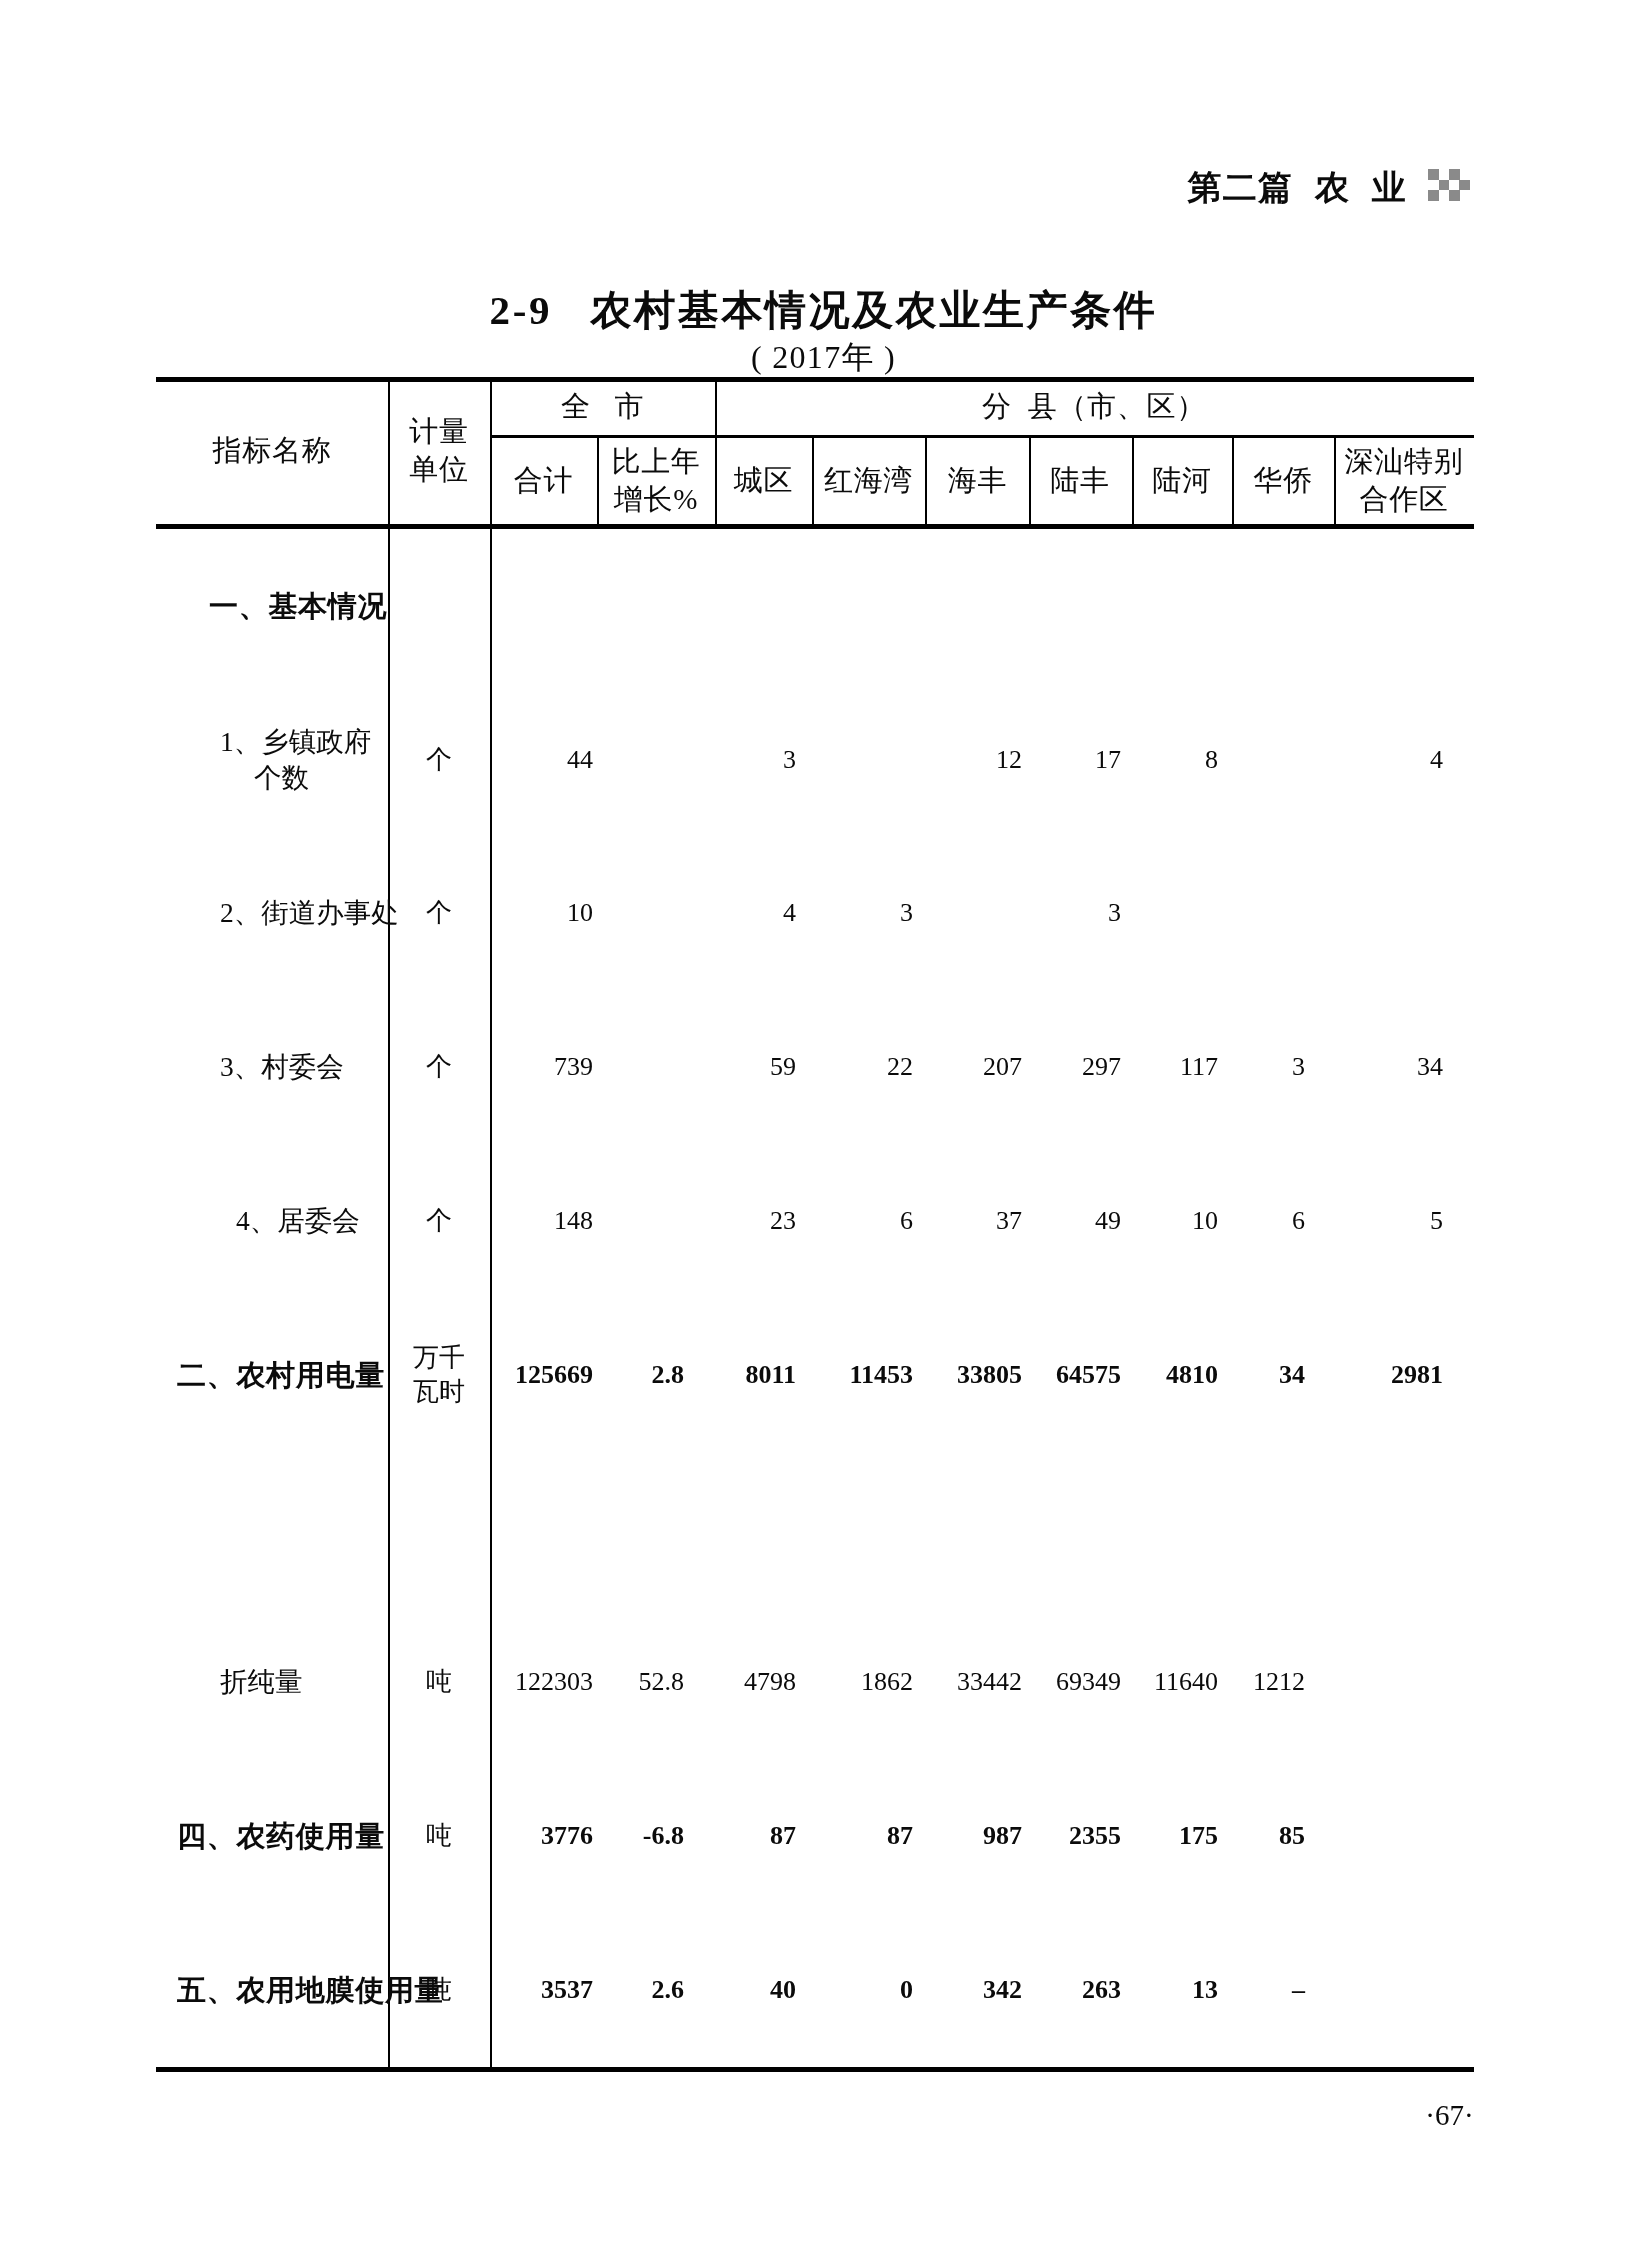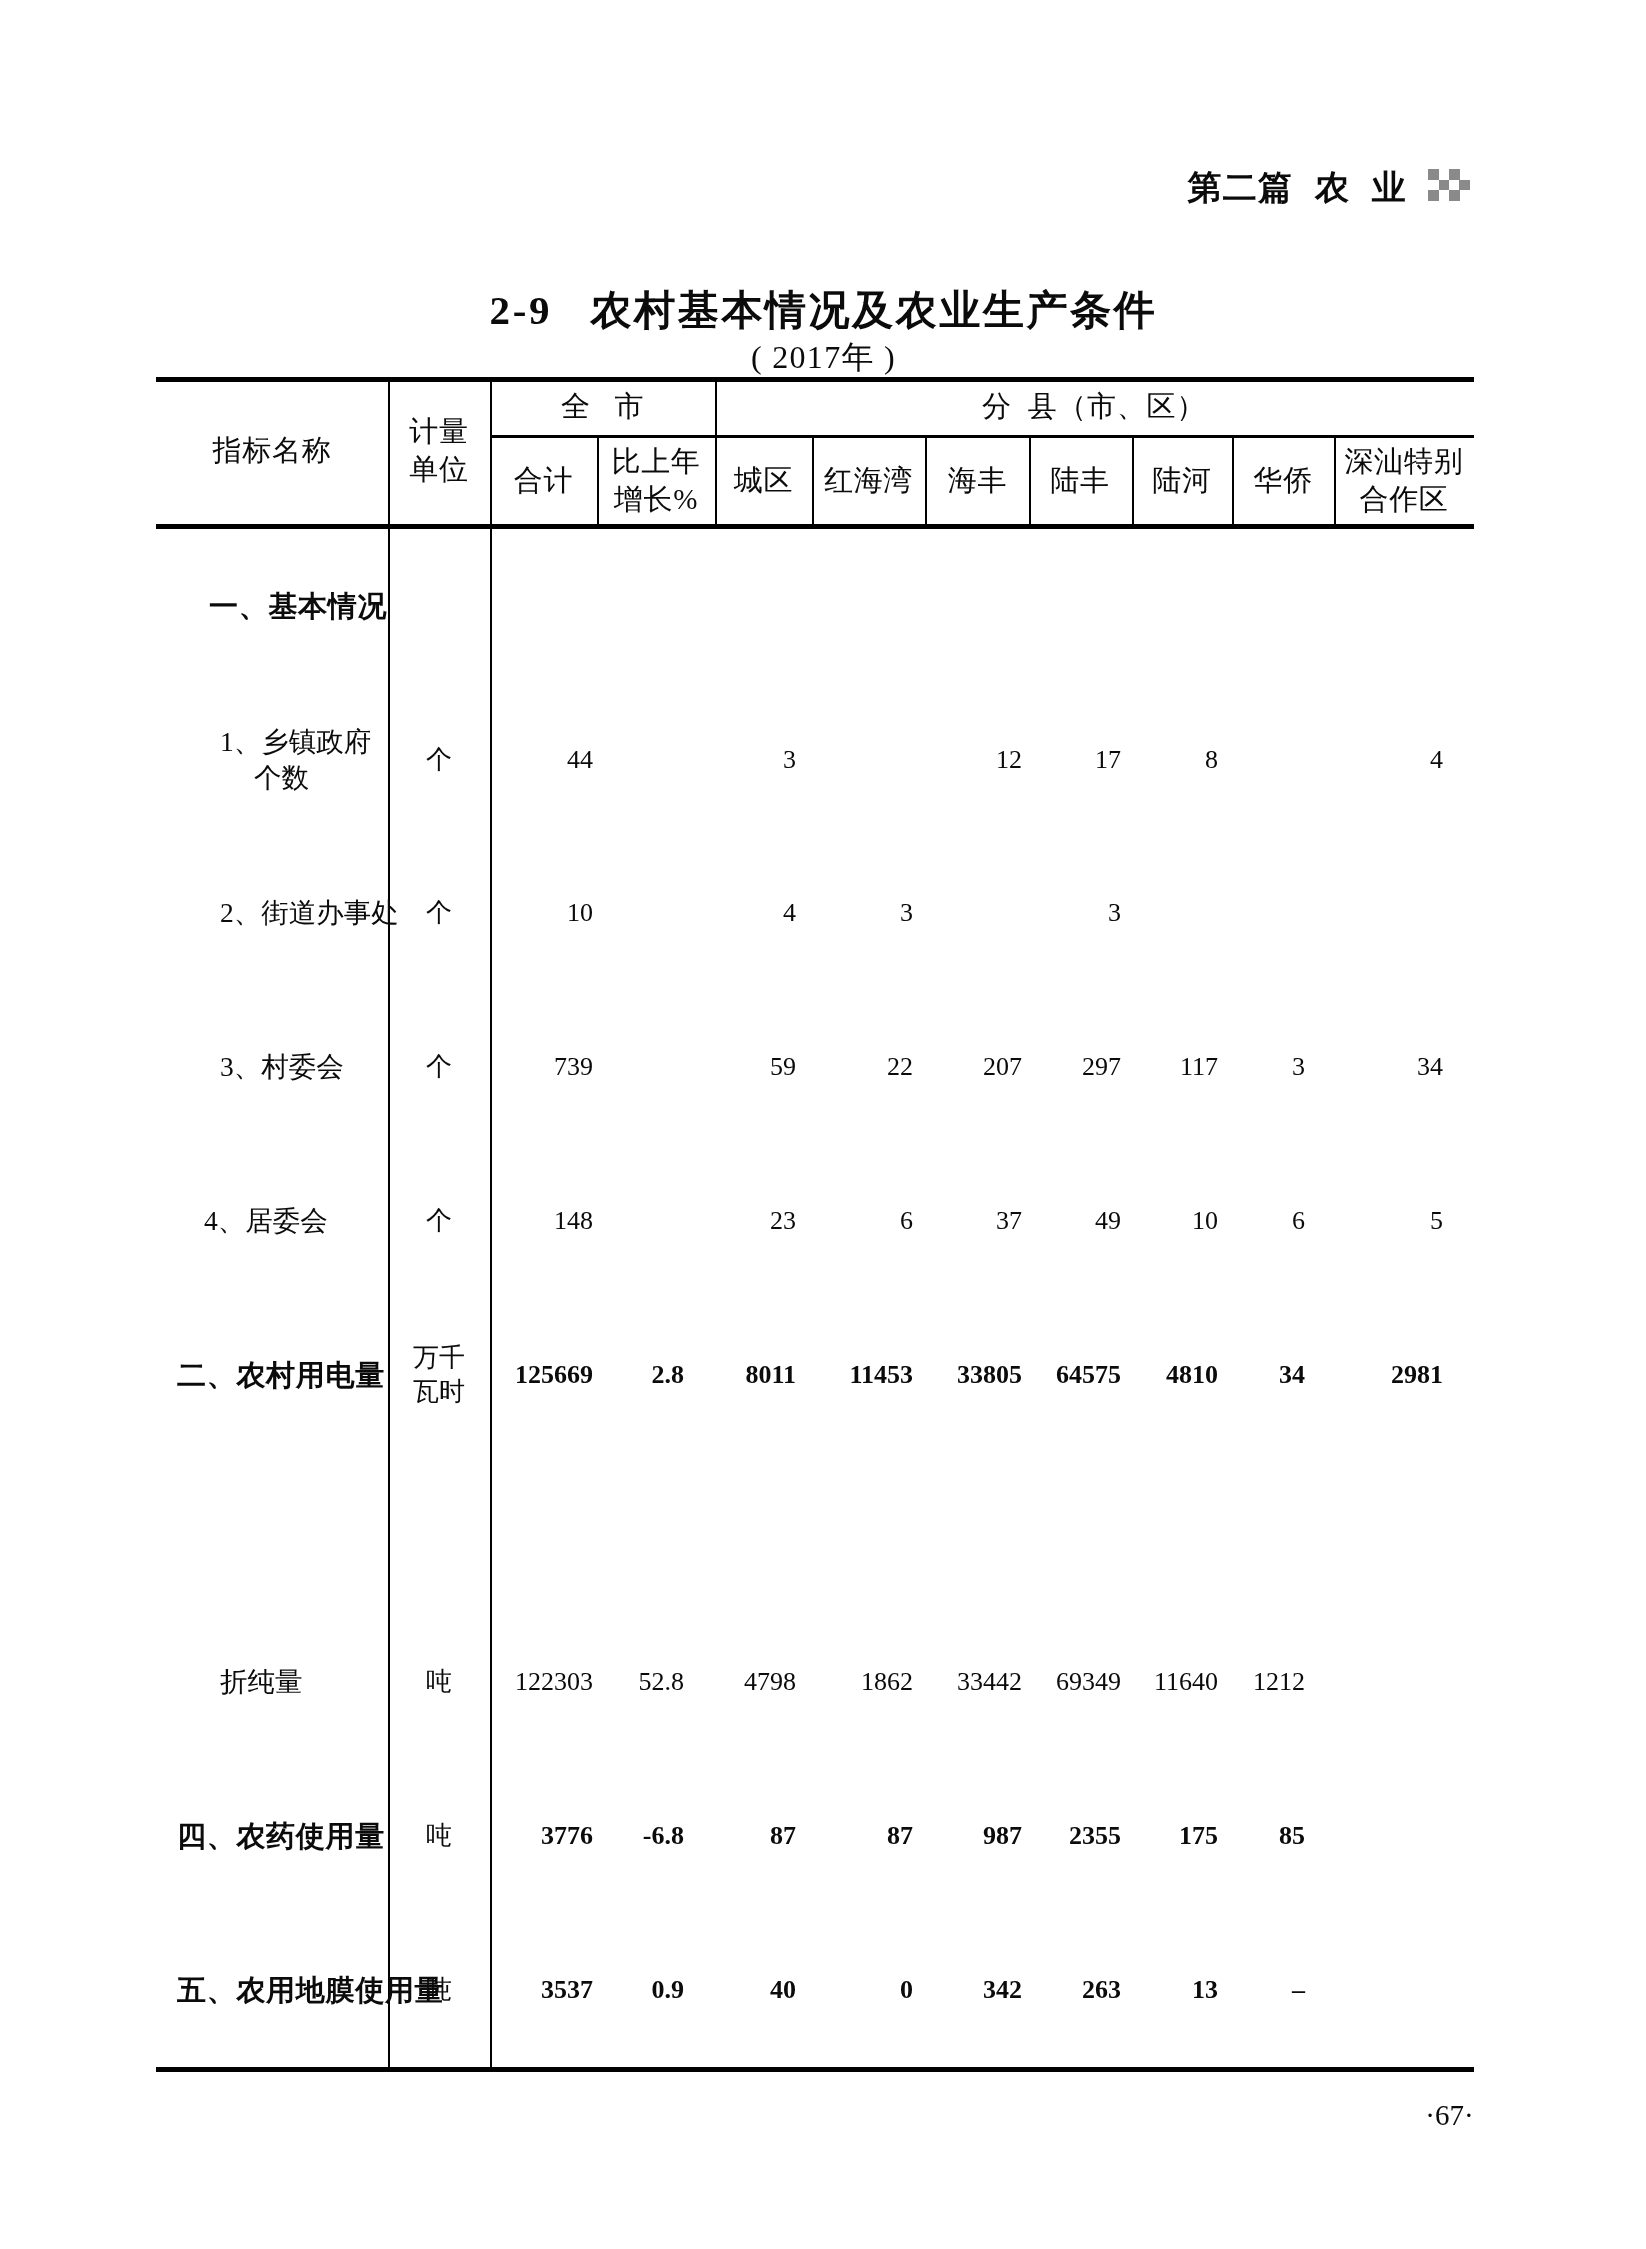--- a/index.html
+++ b/index.html
@@ -213,21 +213,21 @@
           <div class="cell num" style="left: 597px; width: 87px;"><div></div></div>
           <div class="cell num" style="left: 715px; width: 81px;"><div>59</div></div>
           <div class="cell num" style="left: 812px; width: 101px;"><div>22</div></div>
           <div class="cell num" style="left: 925px; width: 97px;"><div>207</div></div>
           <div class="cell num" style="left: 1029px; width: 92px;"><div>297</div></div>
           <div class="cell num" style="left: 1132px; width: 86px;"><div>117</div></div>
           <div class="cell num" style="left: 1232px; width: 73px;"><div>3</div></div>
           <div class="cell num" style="left: 1334px; width: 109px;"><div>34</div></div>
         </div>
         <div class="trow" style="top: 1144px;">
-          <div class="cell name" style="left: 204px; width: 165px;"><div>4、居委会</div></div>
+          <div class="cell name" style="left: 236px; width: 165px;"><div>4、居委会</div></div>
           <div class="cell unit" style="left: 388px; width: 102px;"><div>个</div></div>
           <div class="cell num" style="left: 490px; width: 103px;"><div>148</div></div>
           <div class="cell num" style="left: 597px; width: 87px;"><div></div></div>
           <div class="cell num" style="left: 715px; width: 81px;"><div>23</div></div>
           <div class="cell num" style="left: 812px; width: 101px;"><div>6</div></div>
           <div class="cell num" style="left: 925px; width: 97px;"><div>37</div></div>
           <div class="cell num" style="left: 1029px; width: 92px;"><div>49</div></div>
           <div class="cell num" style="left: 1132px; width: 86px;"><div>10</div></div>
           <div class="cell num" style="left: 1232px; width: 73px;"><div>6</div></div>
           <div class="cell num" style="left: 1334px; width: 109px;"><div>5</div></div>
@@ -280,21 +280,21 @@
           <div class="cell num b" style="left: 925px; width: 97px;"><div>987</div></div>
           <div class="cell num b" style="left: 1029px; width: 92px;"><div>2355</div></div>
           <div class="cell num b" style="left: 1132px; width: 86px;"><div>175</div></div>
           <div class="cell num b" style="left: 1232px; width: 73px;"><div>85</div></div>
           <div class="cell num b" style="left: 1334px; width: 109px;"><div></div></div>
         </div>
         <div class="trow" style="top: 1913px;">
           <div class="cell name sect" style="left: 177px; width: 208px;"><div>五、农用地膜使用量</div></div>
           <div class="cell unit" style="left: 388px; width: 102px;"><div>吨</div></div>
           <div class="cell num b" style="left: 490px; width: 103px;"><div>3537</div></div>
-          <div class="cell num b" style="left: 597px; width: 87px;"><div>0.9</div></div>
+          <div class="cell num b" style="left: 597px; width: 87px;"><div>2.6</div></div>
           <div class="cell num b" style="left: 715px; width: 81px;"><div>40</div></div>
           <div class="cell num b" style="left: 812px; width: 101px;"><div>0</div></div>
           <div class="cell num b" style="left: 925px; width: 97px;"><div>342</div></div>
           <div class="cell num b" style="left: 1029px; width: 92px;"><div>263</div></div>
           <div class="cell num b" style="left: 1132px; width: 86px;"><div>13</div></div>
           <div class="cell num b" style="left: 1232px; width: 73px;"><div>–</div></div>
           <div class="cell num b" style="left: 1334px; width: 109px;"><div></div></div>
         </div>
       </div>
   </div>

